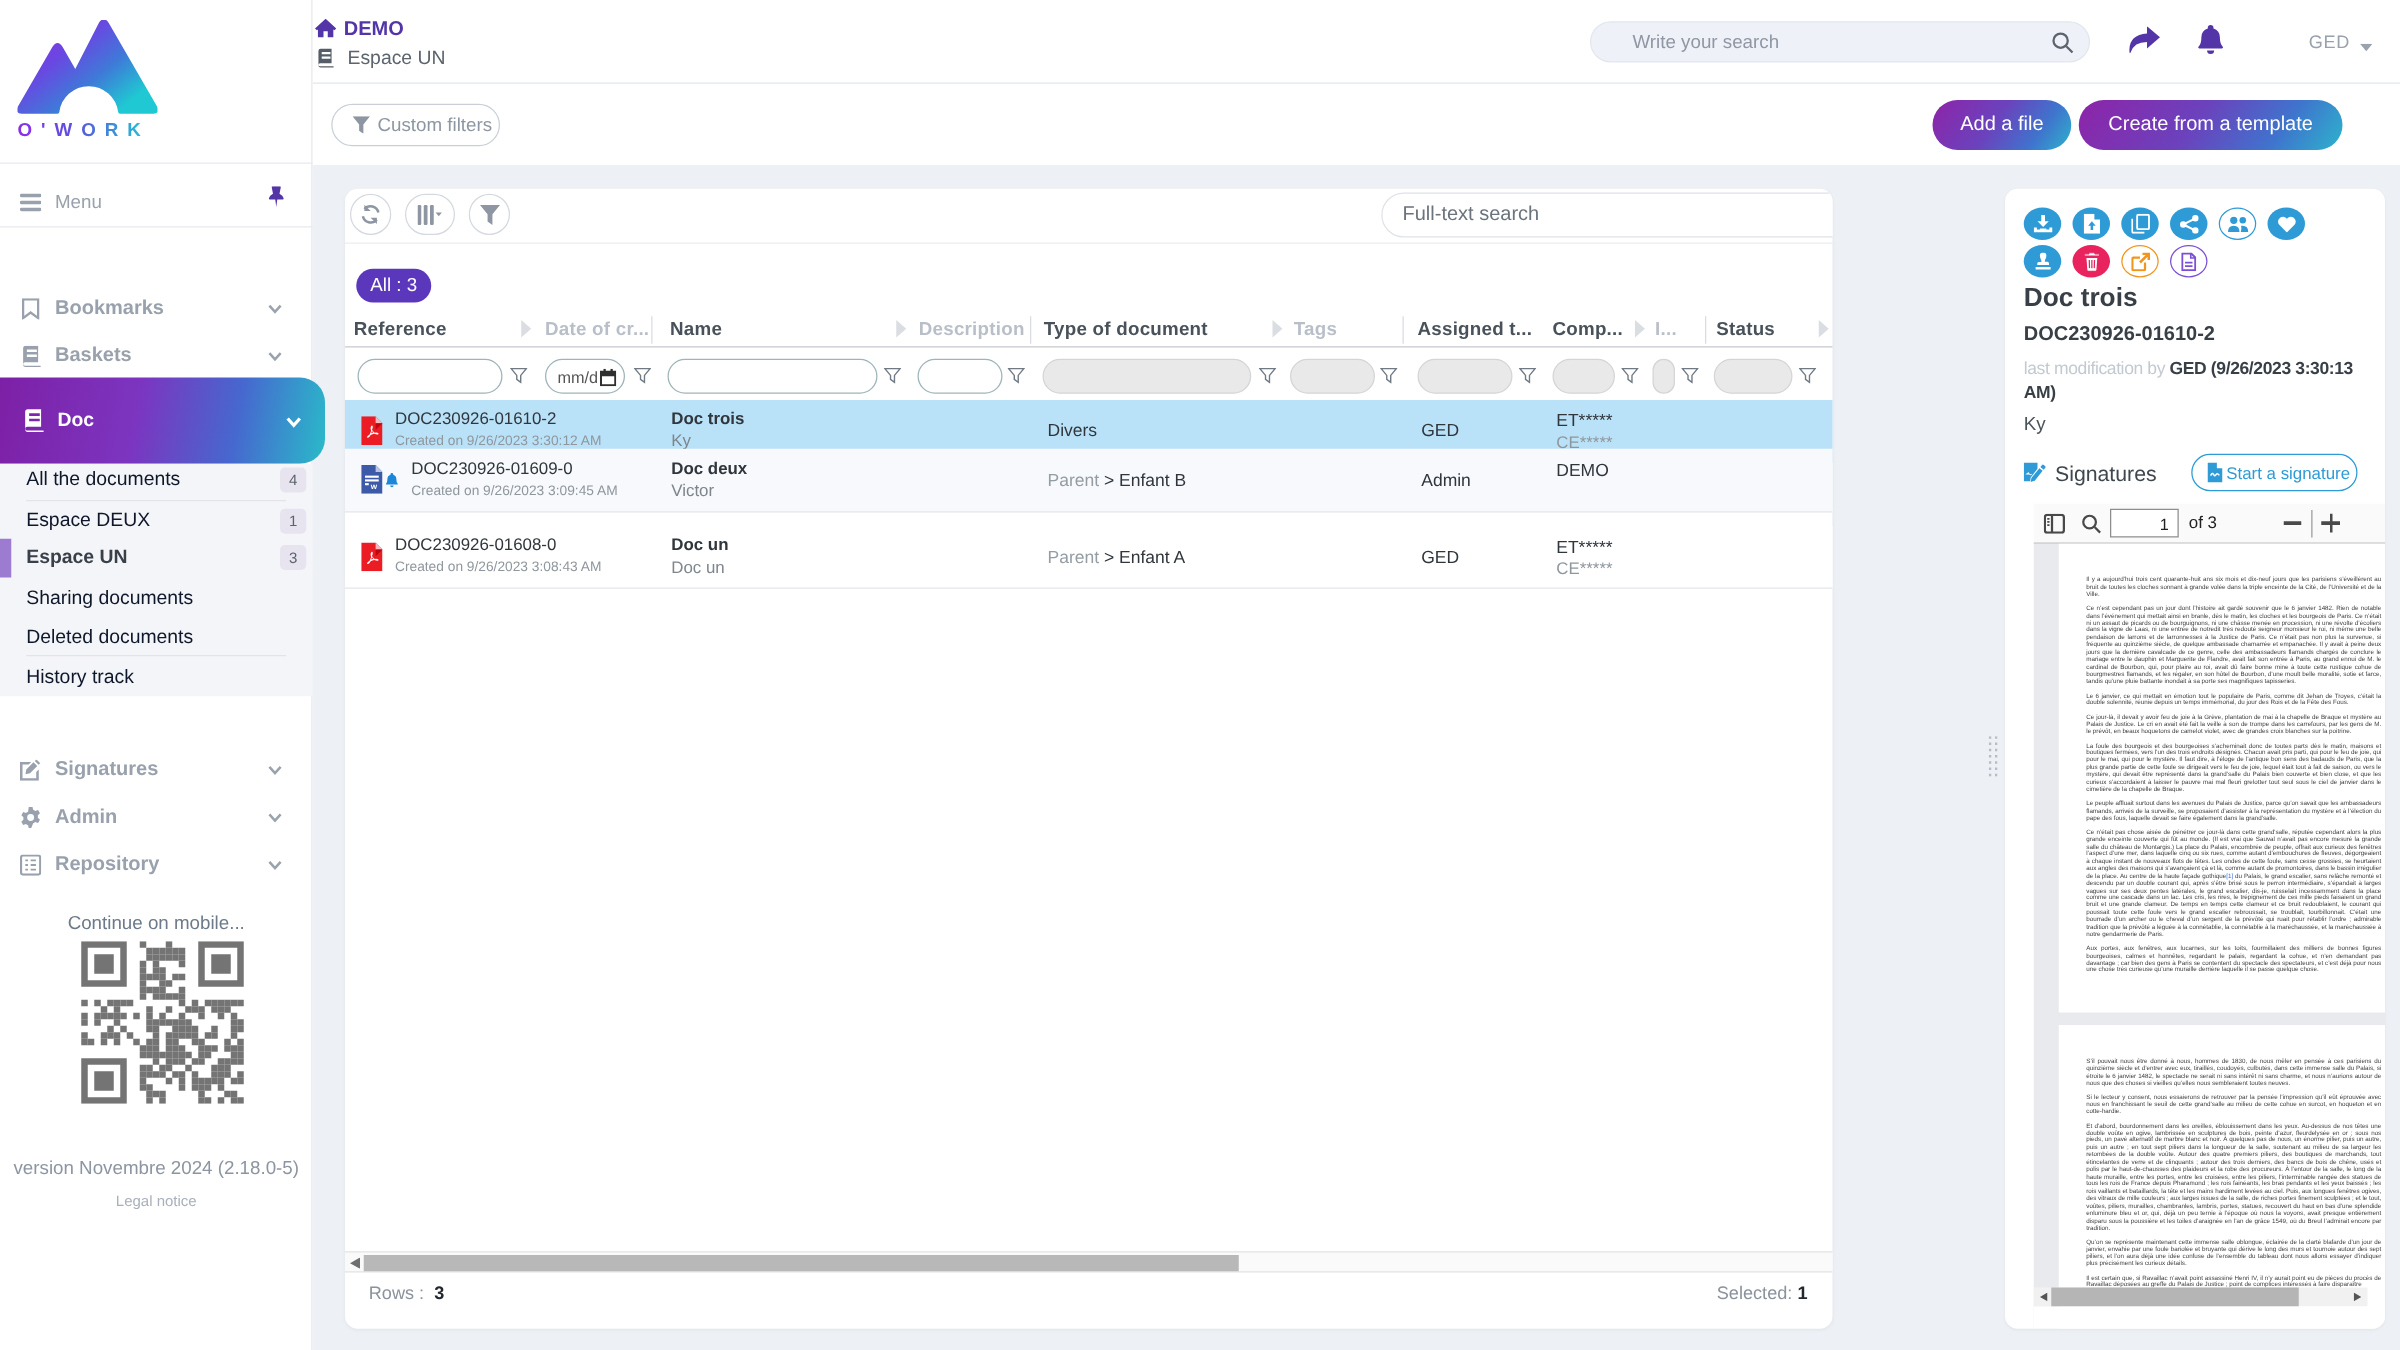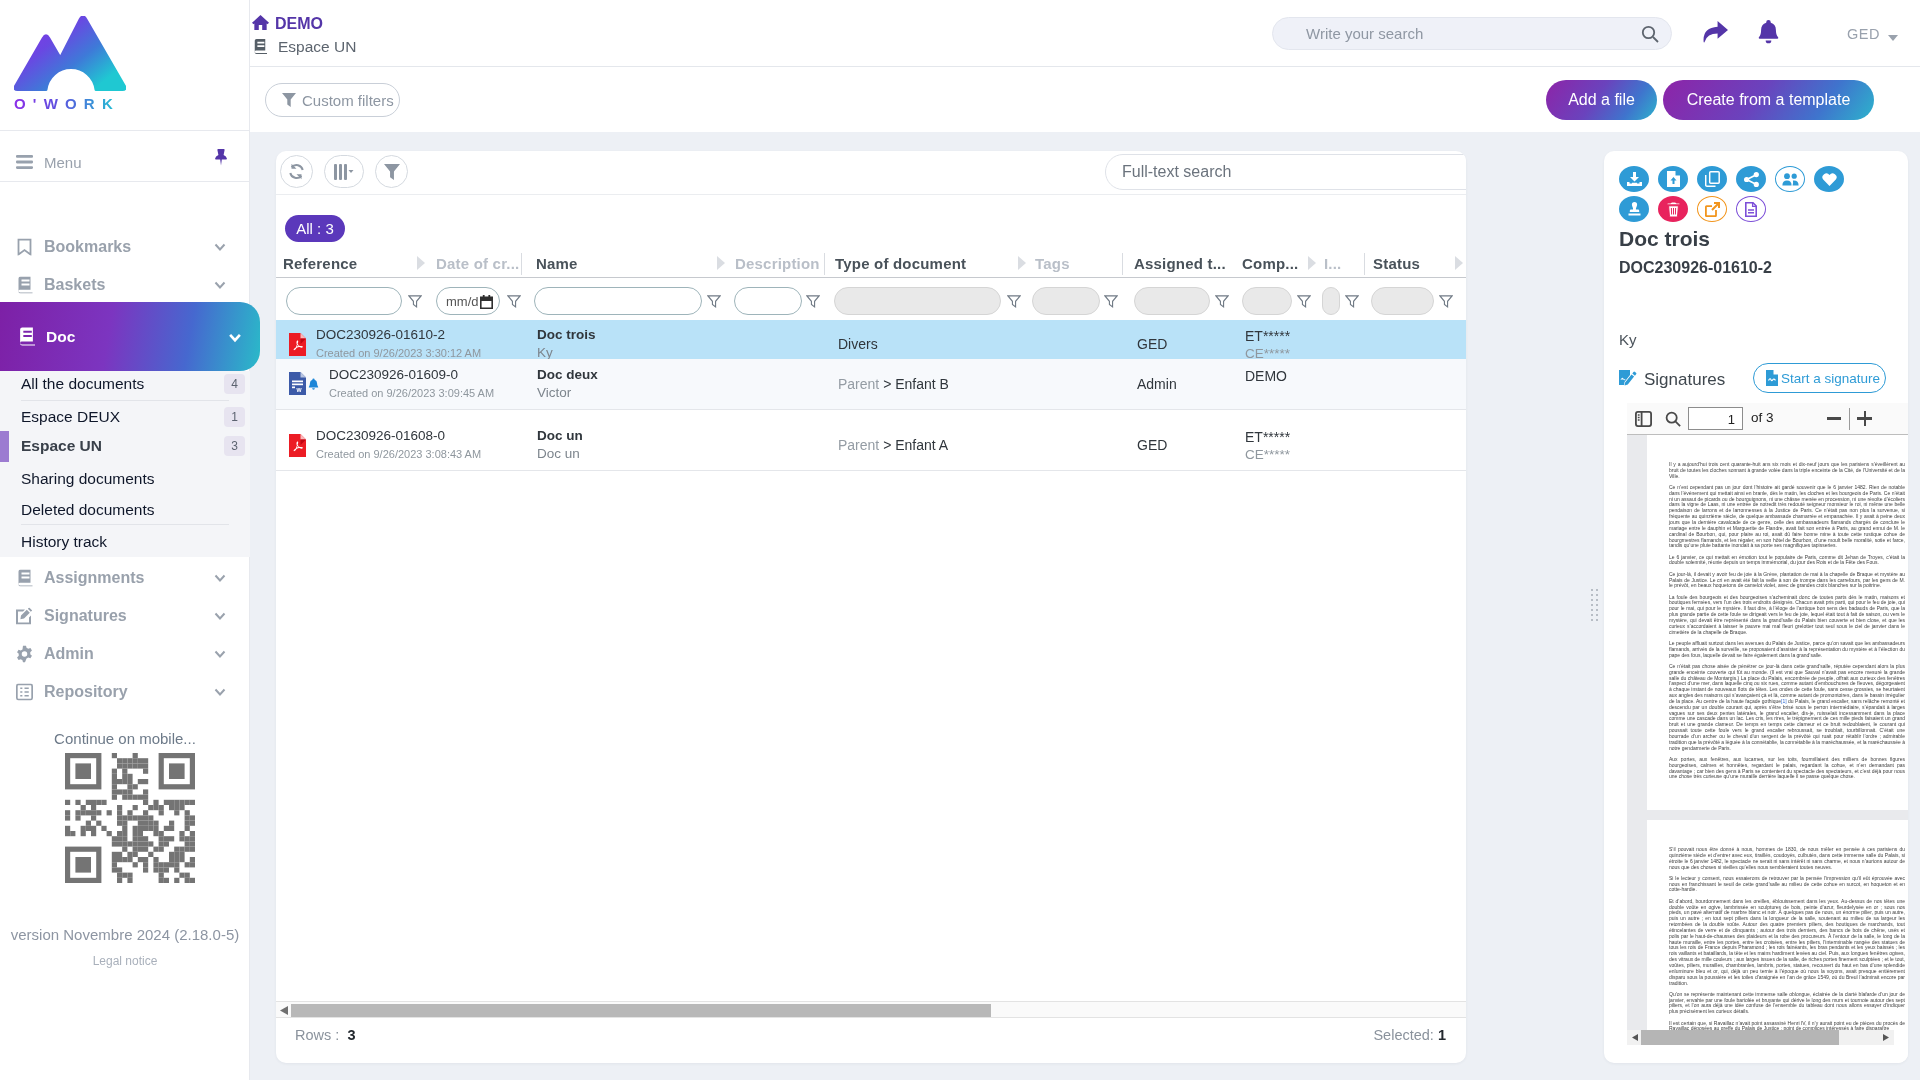--- a/index.html
+++ b/index.html
@@ -129,29 +129,20 @@
       <span class="badge" style="top:36px;">1</span>
     <div class="abs" style="left:0;top:60px;width:9px;height:31px;background:#9c7bd1;"></div>
     <span class="smi sel" style="top:66px;">Espace UN</span>
       <span class="badge" style="top:65px;">3</span>
     <span class="smi" style="top:99px;">Sharing documents</span>
     <span class="smi" style="top:130px;">Deleted documents</span>
     <div class="sm-div" style="top:153px;"></div>
     <span class="smi" style="top:162px;">History track</span>
   </div>
 
-  <div class="mi" style="top:559px;">
-    <svg class="ic" viewBox="0 0 16 17" fill="currentColor">
-        <path fill-rule="evenodd" d="M2 2 a2 2 0 0 1 2-2 h10 v13.2 h-10.5 a1.4 1.4 0 0 0 0 2.8 H16 v1 H4 a2 2 0 0 1 -2-2 Z M5 3 h8 v2 H5 Z M5 7 h8 v2 H5 Z"></path>
-      </svg>
-    <span class="lb">Assignments</span>
-    <svg class="chev" viewBox="0 0 12 12" fill="none" stroke="currentColor" stroke-width="2">
-        <path d="M1.5 3.5 L6 8.5 L10.5 3.5"></path>
-      </svg>
-  </div>
   <div class="mi" style="top:597px;">
     <svg class="ic" viewBox="0 0 17 17" fill="currentColor">
         <path d="M0 2 h9 l-2 2 H2 v11 h11 v-5 l2 -2 v9 H0 Z M10.8 2.2 l3 3 L8 11 l-3.6 0.8 L5 8 Z M11.8 1.2 l1.4-1.2 3 3 -1.4 1.2 Z"></path>
       </svg>
     <span class="lb">Signatures</span>
     <svg class="chev" viewBox="0 0 12 12" fill="none" stroke="currentColor" stroke-width="2">
         <path d="M1.5 3.5 L6 8.5 L10.5 3.5"></path>
       </svg>
   </div>
   <div class="mi" style="top:635px;">
@@ -706,20 +697,21 @@
   <div class="cbtn oline" style="left:132px;top:45px;border-color:#7c4fd8;">
     <svg width="12" height="15" viewBox="0 0 12 15" fill="none" stroke="#7c4fd8" stroke-width="1.6">
         <path d="M0.8 0.8 H8 L11.2 4 V14.2 H0.8 Z"></path>
         <path d="M7.6 0.8 V4.4 H11.2" stroke-width="1.3"></path>
         <path d="M3 8 h6 M3 10.8 h6" stroke-width="1.4"></path>
       </svg>
   </div>
 
   <div class="abs" style="left:15px;top:76px;font-size:21px;font-weight:700;color:#383f47;">Doc trois</div>
   <div class="abs" style="left:15px;top:108px;font-size:16px;font-weight:700;color:#383f47;">DOC230926-01610-2</div>
+  <div class="abs" style="left:15px;top:134px;width:288px;font-size:14px;letter-spacing:-0.3px;line-height:19px;color:#383f47;font-weight:700;"><span style="color:#c3c9d0;font-weight:400;">last modification by </span>GED (9/26/2023 3:30:13 AM)</div>
   <div class="abs" style="left:15px;top:180px;font-size:15px;color:#4c545c;">Ky</div>
 
   <div class="abs" style="left:15px;top:219px;">
     <svg width="18" height="17" viewBox="0 0 18 17">
         <path fill="#2e9bd6" d="M0 0 h11 v5 l-5.5 7 -0.3 3 H0 Z"></path>
         <path fill="#2e9bd6" d="M12.5 4.5 l2.6 2.1 -6.3 7.9 -3.2 1 0.5-3.1 Z M13.3 3.6 l1.2-1.5 a1 1 0 0 1 1.5-0.1 l1 0.8 a1 1 0 0 1 0.1 1.5 l-1.2 1.5 Z"></path>
         <path fill="#fff" d="M2 9.5 q1.5-2.5 2.5-0.5 q0.8 1.5 1.8 0.5" stroke="#fff" stroke-width="0.8"></path>
       </svg>
   </div>
   <div class="abs" style="left:40px;top:219px;font-size:17px;color:#3f474e;">Signatures</div>

